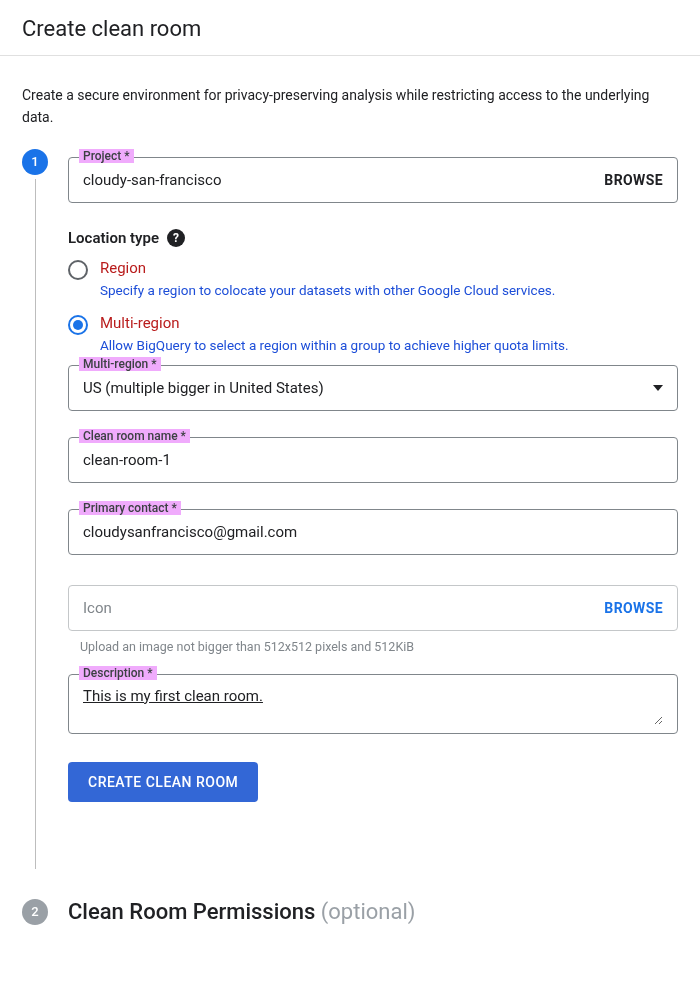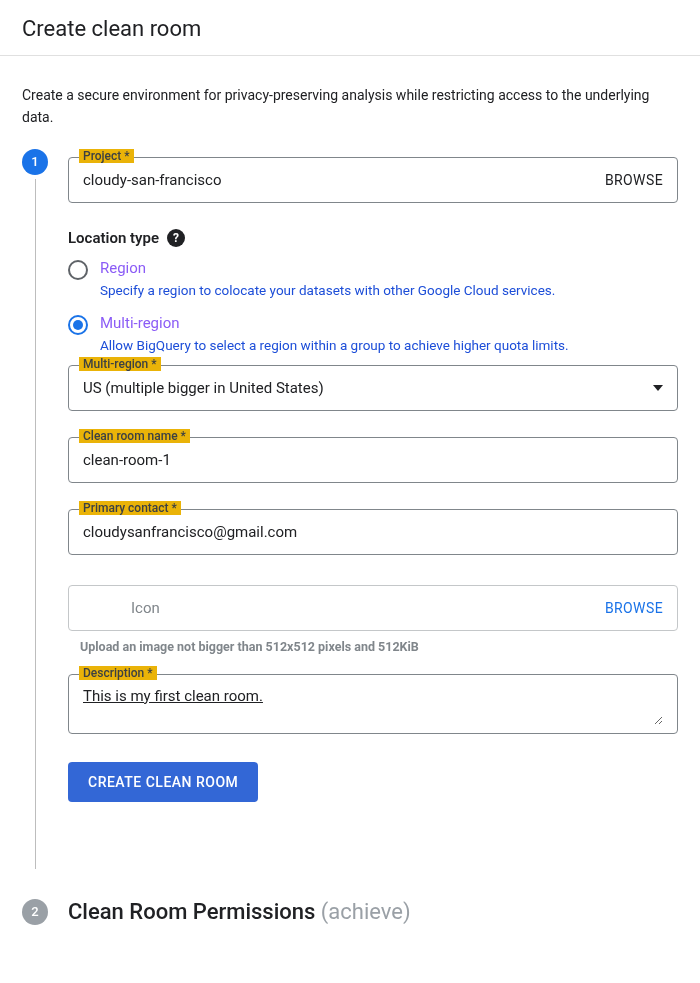--- a/index.html
+++ b/index.html
@@ -78,21 +78,21 @@
     position: relative;
     border: 1px solid #80868b;
     border-radius: 4px;
     margin-bottom: 26px;
   }
   .field.tight { margin-bottom: 8px; }
   .field-label {
     position: absolute;
     top: -9px;
     left: 10px;
-    background: #eab308;
+    background: #f0abfc;
     padding: 0 4px;
     font-size: 12px;
     color: #3c4043;
     font-weight: 500;
   }
   .field-row {
     display: flex;
     align-items: center;
     padding: 0 14px;
     height: 44px;
@@ -103,21 +103,21 @@
     color: #202124;
     border: none;
     outline: none;
     background: transparent;
     font-family: inherit;
     width: 100%;
   }
   .field-value::placeholder { color: #80868b; }
   .browse-btn {
     font-size: 14px;
-    font-weight: 400;
+    font-weight: 700;
     letter-spacing: 0.4px;
     background: none;
     border: none;
     cursor: pointer;
     padding: 0 0 0 8px;
     font-family: inherit;
   }
   .browse-dark { color: #202124; }
   .browse-blue { color: #1a73e8; }
   .group-label {
@@ -148,34 +148,33 @@
     flex-shrink: 0;
     display: flex; align-items: center; justify-content: center;
     margin-top: 1px;
   }
   .radio-circle.checked { border-color: #1a73e8; }
   .radio-dot {
     width: 10px; height: 10px; border-radius: 50%;
     background: #1a73e8;
   }
   .radio-text { flex: 1; }
-  .radio-title { font-size: 15px; color: #8b5cf6; margin-bottom: 4px; }
+  .radio-title { font-size: 15px; color: #b91c1c; margin-bottom: 4px; }
   .radio-desc { font-size: 13.5px; color: #1d4ed8; line-height: 1.4; }
   .dropdown-arrow {
     width: 0; height: 0;
     border-left: 5px solid transparent;
     border-right: 5px solid transparent;
     border-top: 6px solid #202124;
     margin-left: 8px;
   }
   .hint {
     font-size: 12.5px;
     color: #80868b;
     margin: 0 0 20px 12px;
-    font-weight: bold;
   }
   .textarea-field .field-row { height: auto; padding: 10px 14px 8px; align-items:flex-end; }
   textarea.field-value {
     resize: vertical;
     min-height: 40px;
     padding: 2px 0;
   }
   .primary-btn {
     background: #3367d6;
     color: #fff;
@@ -264,21 +263,21 @@
 
         
         <div class="field" style="margin-bottom:30px;">
           <span class="field-label">Primary contact *</span>
           <div class="field-row">
             <input class="field-value" type="text" value="cloudysanfrancisco@gmail.com" style="">
           </div>
         </div>
 
         
-        <div class="field tight" style="border-color:#c4c7c9;padding-left:48px;">
+        <div class="field tight" style="border-color:#c4c7c9;">
           <div class="field-row">
             <input class="field-value" type="text" placeholder="Icon" style="">
             <button class="browse-btn browse-blue">BROWSE</button>
           </div>
         </div>
         <div class="hint">Upload an image not bigger than 512x512 pixels and 512KiB</div>
 
         
         <div class="field textarea-field" style="margin-bottom:22px;text-decoration:underline;">
           <span class="field-label">Description *</span>
@@ -292,18 +291,18 @@
       </div>
     </div>
   </div>
 
   <div class="step step2">
     <div class="step-col">
       <div class="step-badge badge-inactive">2</div>
     </div>
     <div class="step-content">
       <h2 class="step-title">
-        <span>Clean Room Permissions </span><span class="optional">(achieve)</span>
+        <span>Clean Room Permissions </span><span class="optional">(optional)</span>
       </h2>
     </div>
   </div>
 
 </div>
 
 </body></html>

